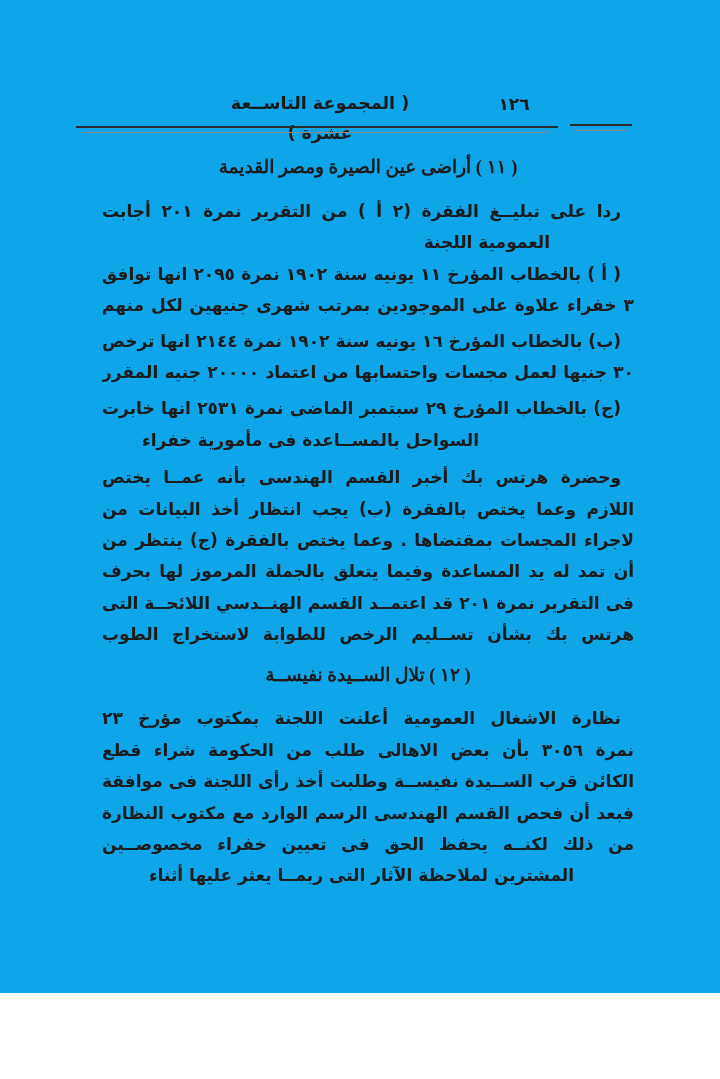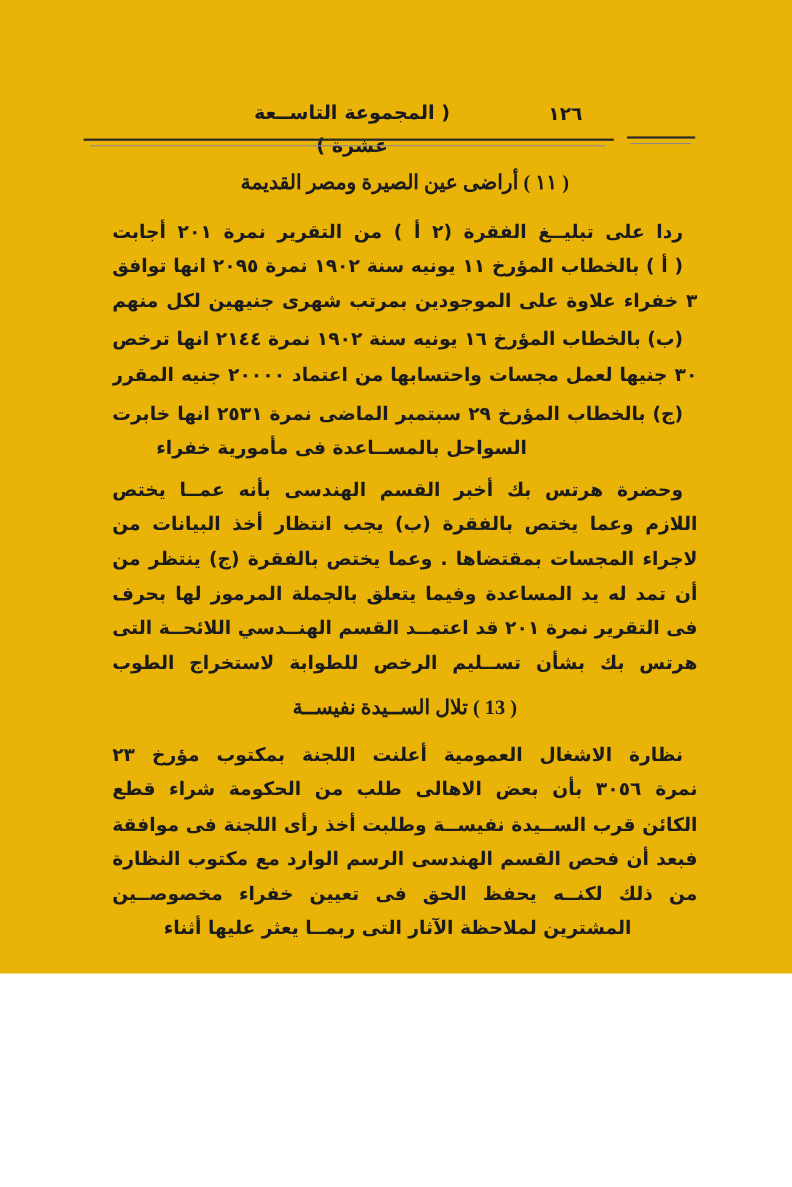--- a/index.html
+++ b/index.html
@@ -4,22 +4,22 @@
 <style>
   html,body{margin:0;padding:0;}
   body{
     width:720px;height:1079px;
     background:#ffffff;
     font-family:"DejaVu Sans",sans-serif;
     overflow:hidden;
   }
   .page{
     position:relative;
-    width:720px;height:885px;
-    background:#eab308;
+    width:720px;height:993px;
+    background:#0ea5e9;
     color:#161616;
     direction:rtl;
   }
   
   .runhead{position:absolute;top:88px;left:0;width:720px;height:34px;}
   .group-title{
     position:absolute;left:205px;width:230px;top:0;height:30px;
     line-height:30px;text-align:center;
     font-size:17.5px;font-weight:bold;color:#1a1a1a;
     direction:rtl;
@@ -79,20 +79,21 @@
   <div class="rule-long-thin"></div>
   <div class="rule-short"></div>
   <div class="rule-short-thin"></div>
 
   <div class="column">
 
     <div class="sec-heading">( ١١ ) أراضى عين الصيرة ومصر القديمة</div>
 
     <div class="para">
       <div class="ln start">ردا على تبليــغ الفقرة (٢ أ ) من التقرير نمرة ٢٠١ أجابت نظارة الاشــغال</div>
+      <div class="ln end" style="padding-right:84px;">العمومية اللجنة</div>
     </div>
 
     <div class="para">
       <div class="ln start">( أ ) بالخطاب المؤرخ ١١ يونيه سنة ١٩٠٢ نمرة ٢٠٩٥ انها توافق على تعيين</div>
       <div class="ln">٣ خفراء علاوة على الموجودين بمرتب شهرى جنيهين لكل منهم يحسب من اعتماد</div>
     </div>
 
     <div class="para gap4">
       <div class="ln start">(ب) بالخطاب المؤرخ ١٦ يونيه سنة ١٩٠٢ نمرة ٢١٤٤ انها ترخص بصرف</div>
       <div class="ln">٣٠ جنيها لعمل مجسات واحتسابها من اعتماد ٢٠٠٠٠ جنيه المقرر من الحكومة</div>
@@ -105,21 +106,21 @@
 
     <div class="para gap6">
       <div class="ln start">وحضرة هرتس بك أخبر القسم الهندسى بأنه عمــا يختص بالفقرة ( أ ) عمل</div>
       <div class="ln">اللازم وعما يختص بالفقرة (ب) يجب انتظار أخذ البيانات من المسيو كازانوفا</div>
       <div class="ln">لاجراء المجسات بمقتضاها . وعما يختص بالفقرة (ج) ينتظر من المصلحة المذكورة</div>
       <div class="ln">أن تمد له يد المساعدة وفيما يتعلق بالجملة المرموز لها بحرف (ب) من الفقرة الواردة</div>
       <div class="ln">فى التقرير نمرة ٢٠١ قد اعتمــد القسم الهنــدسي اللائحــة التى أعدّهــا حضرة</div>
       <div class="ln">هرتس بك بشأن تســليم الرخص للطوابة لاستخراج الطوب القديم وأجزاء الفخار</div>
     </div>
 
-    <div class="sec-heading second">( 13 ) تلال الســيدة نفيســة</div>
+    <div class="sec-heading second">( ١٢ ) تلال الســيدة نفيســة</div>
 
     <div class="para gap11">
       <div class="ln start">نظارة الاشغال العمومية أعلنت اللجنة بمكتوب مؤرخ ٢٣ أغسطس سنة ١٩٠٢</div>
       <div class="ln">نمرة ٣٠٥٦ بأن بعض الاهالى طلب من الحكومة شراء قطع أراضى من التــل</div>
       <div class="ln">الكائن قرب الســيدة نفيســة وطلبت أخذ رأى اللجنة فى موافقة تقسيم هذه الارض</div>
       <div class="ln">فبعد أن فحص القسم الهندسى الرسم الوارد مع مكتوب النظارة رأى عدم المانع</div>
       <div class="ln">من ذلك لكنــه يحفظ الحق فى تعيين خفراء مخصوصــين بمصــاريف على طرف</div>
       <div class="ln end" style="padding-right:60px;">المشترين لملاحظة الآثار التى ربمــا يعثر عليها أثناء الحفر</div>
     </div>
 

